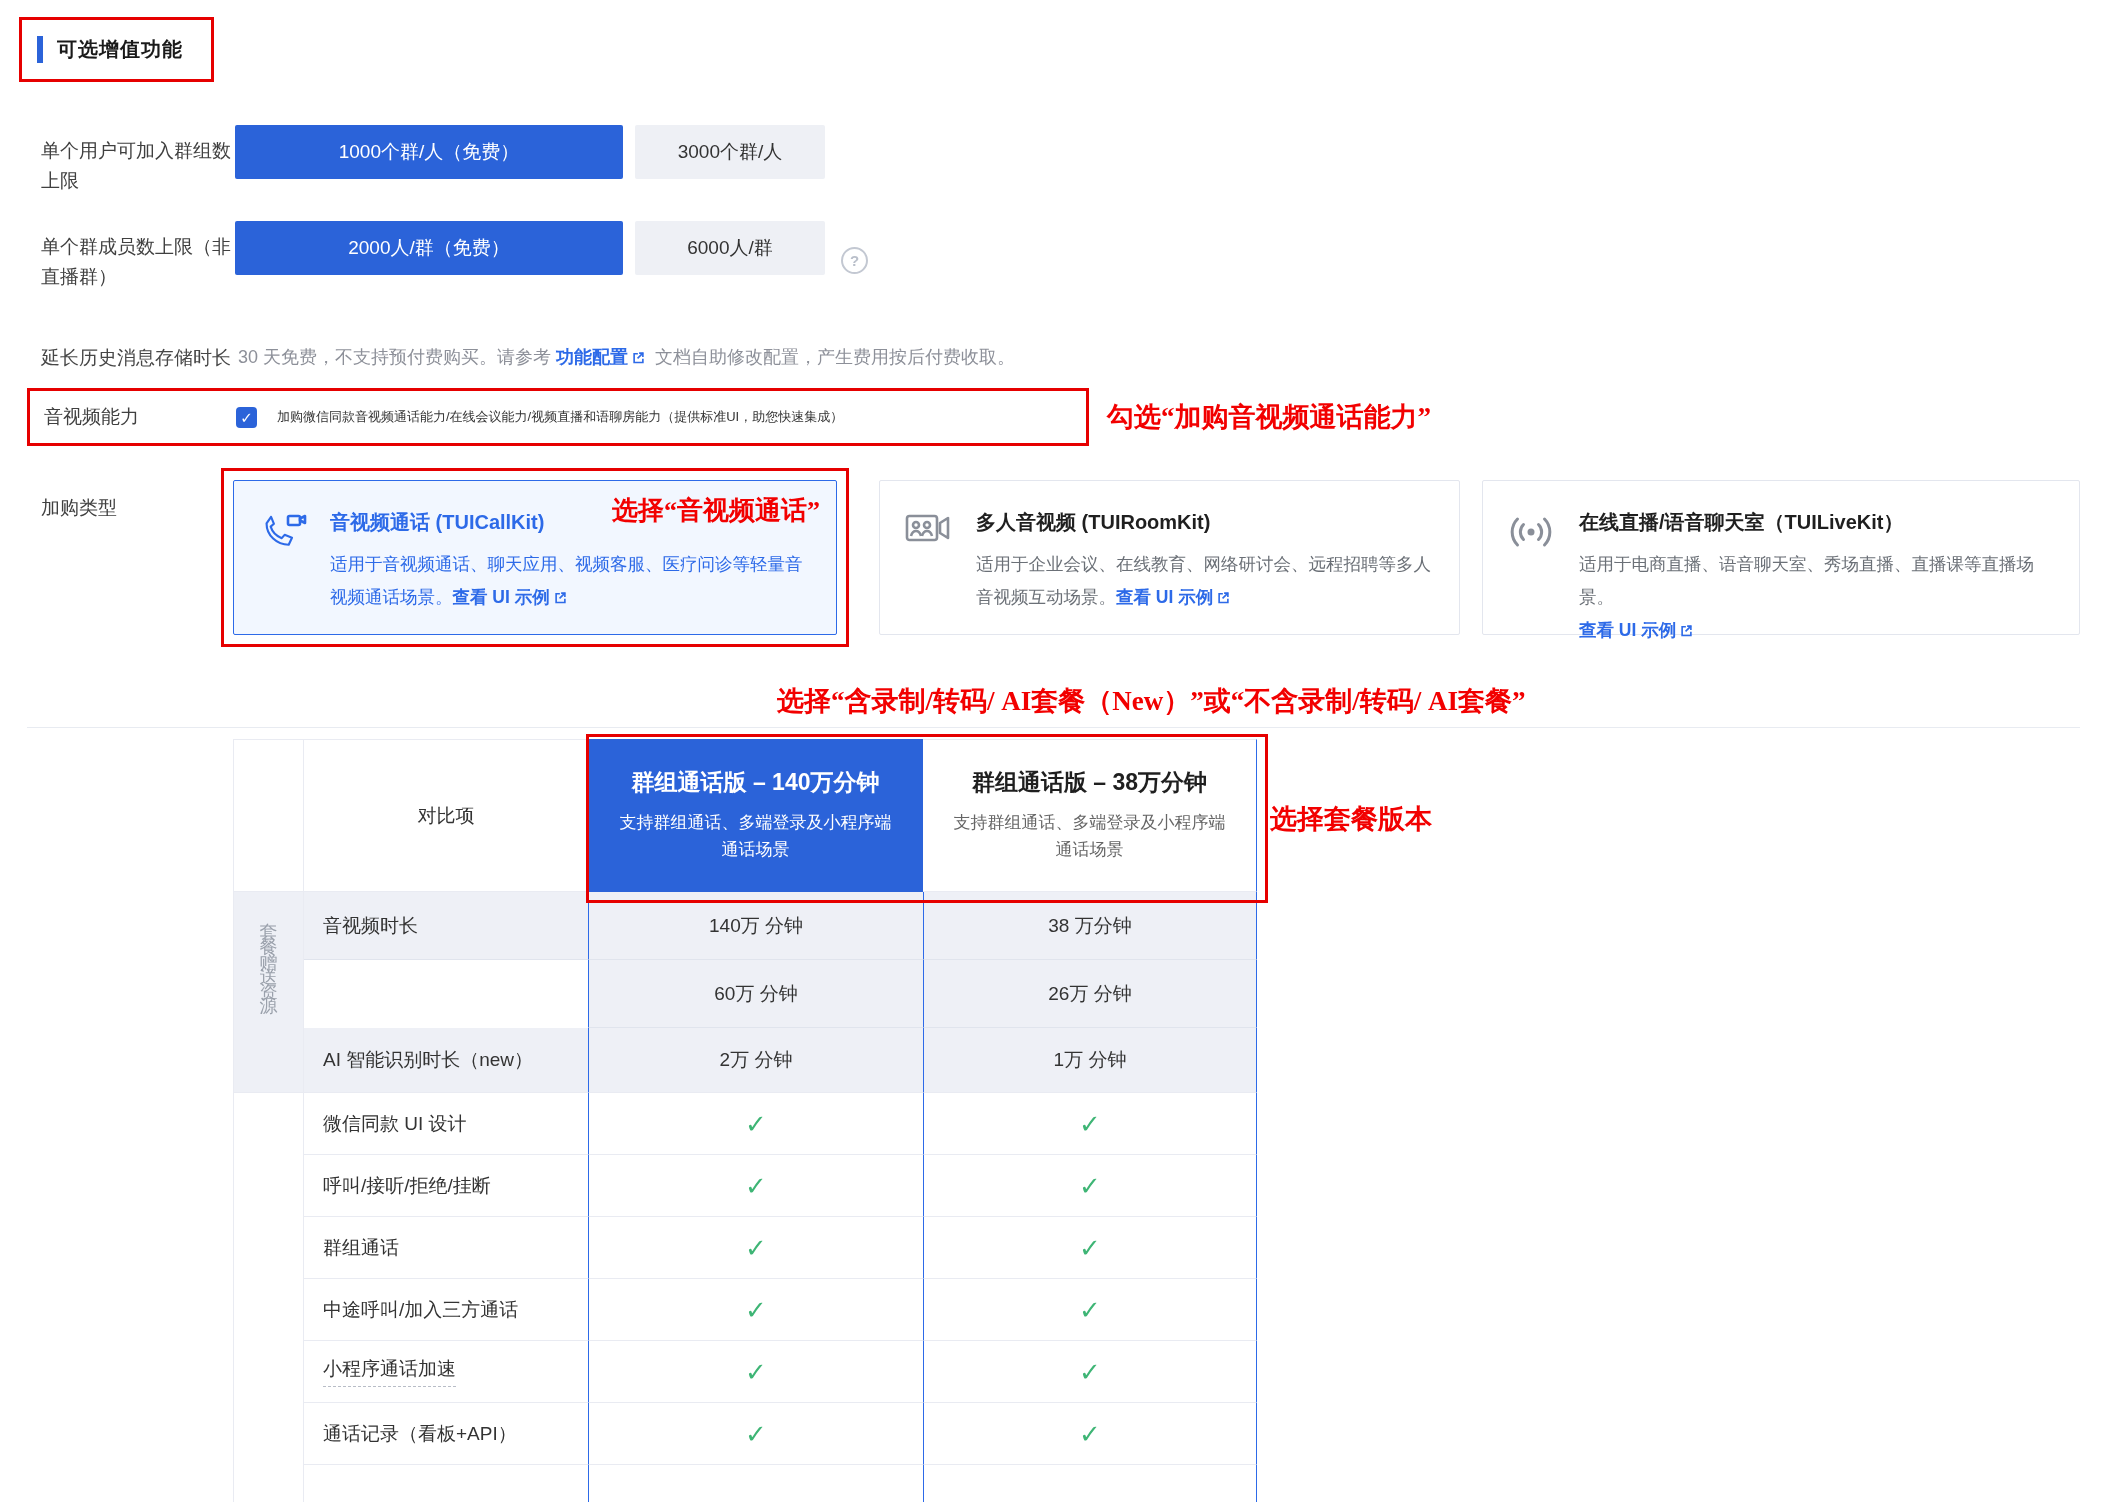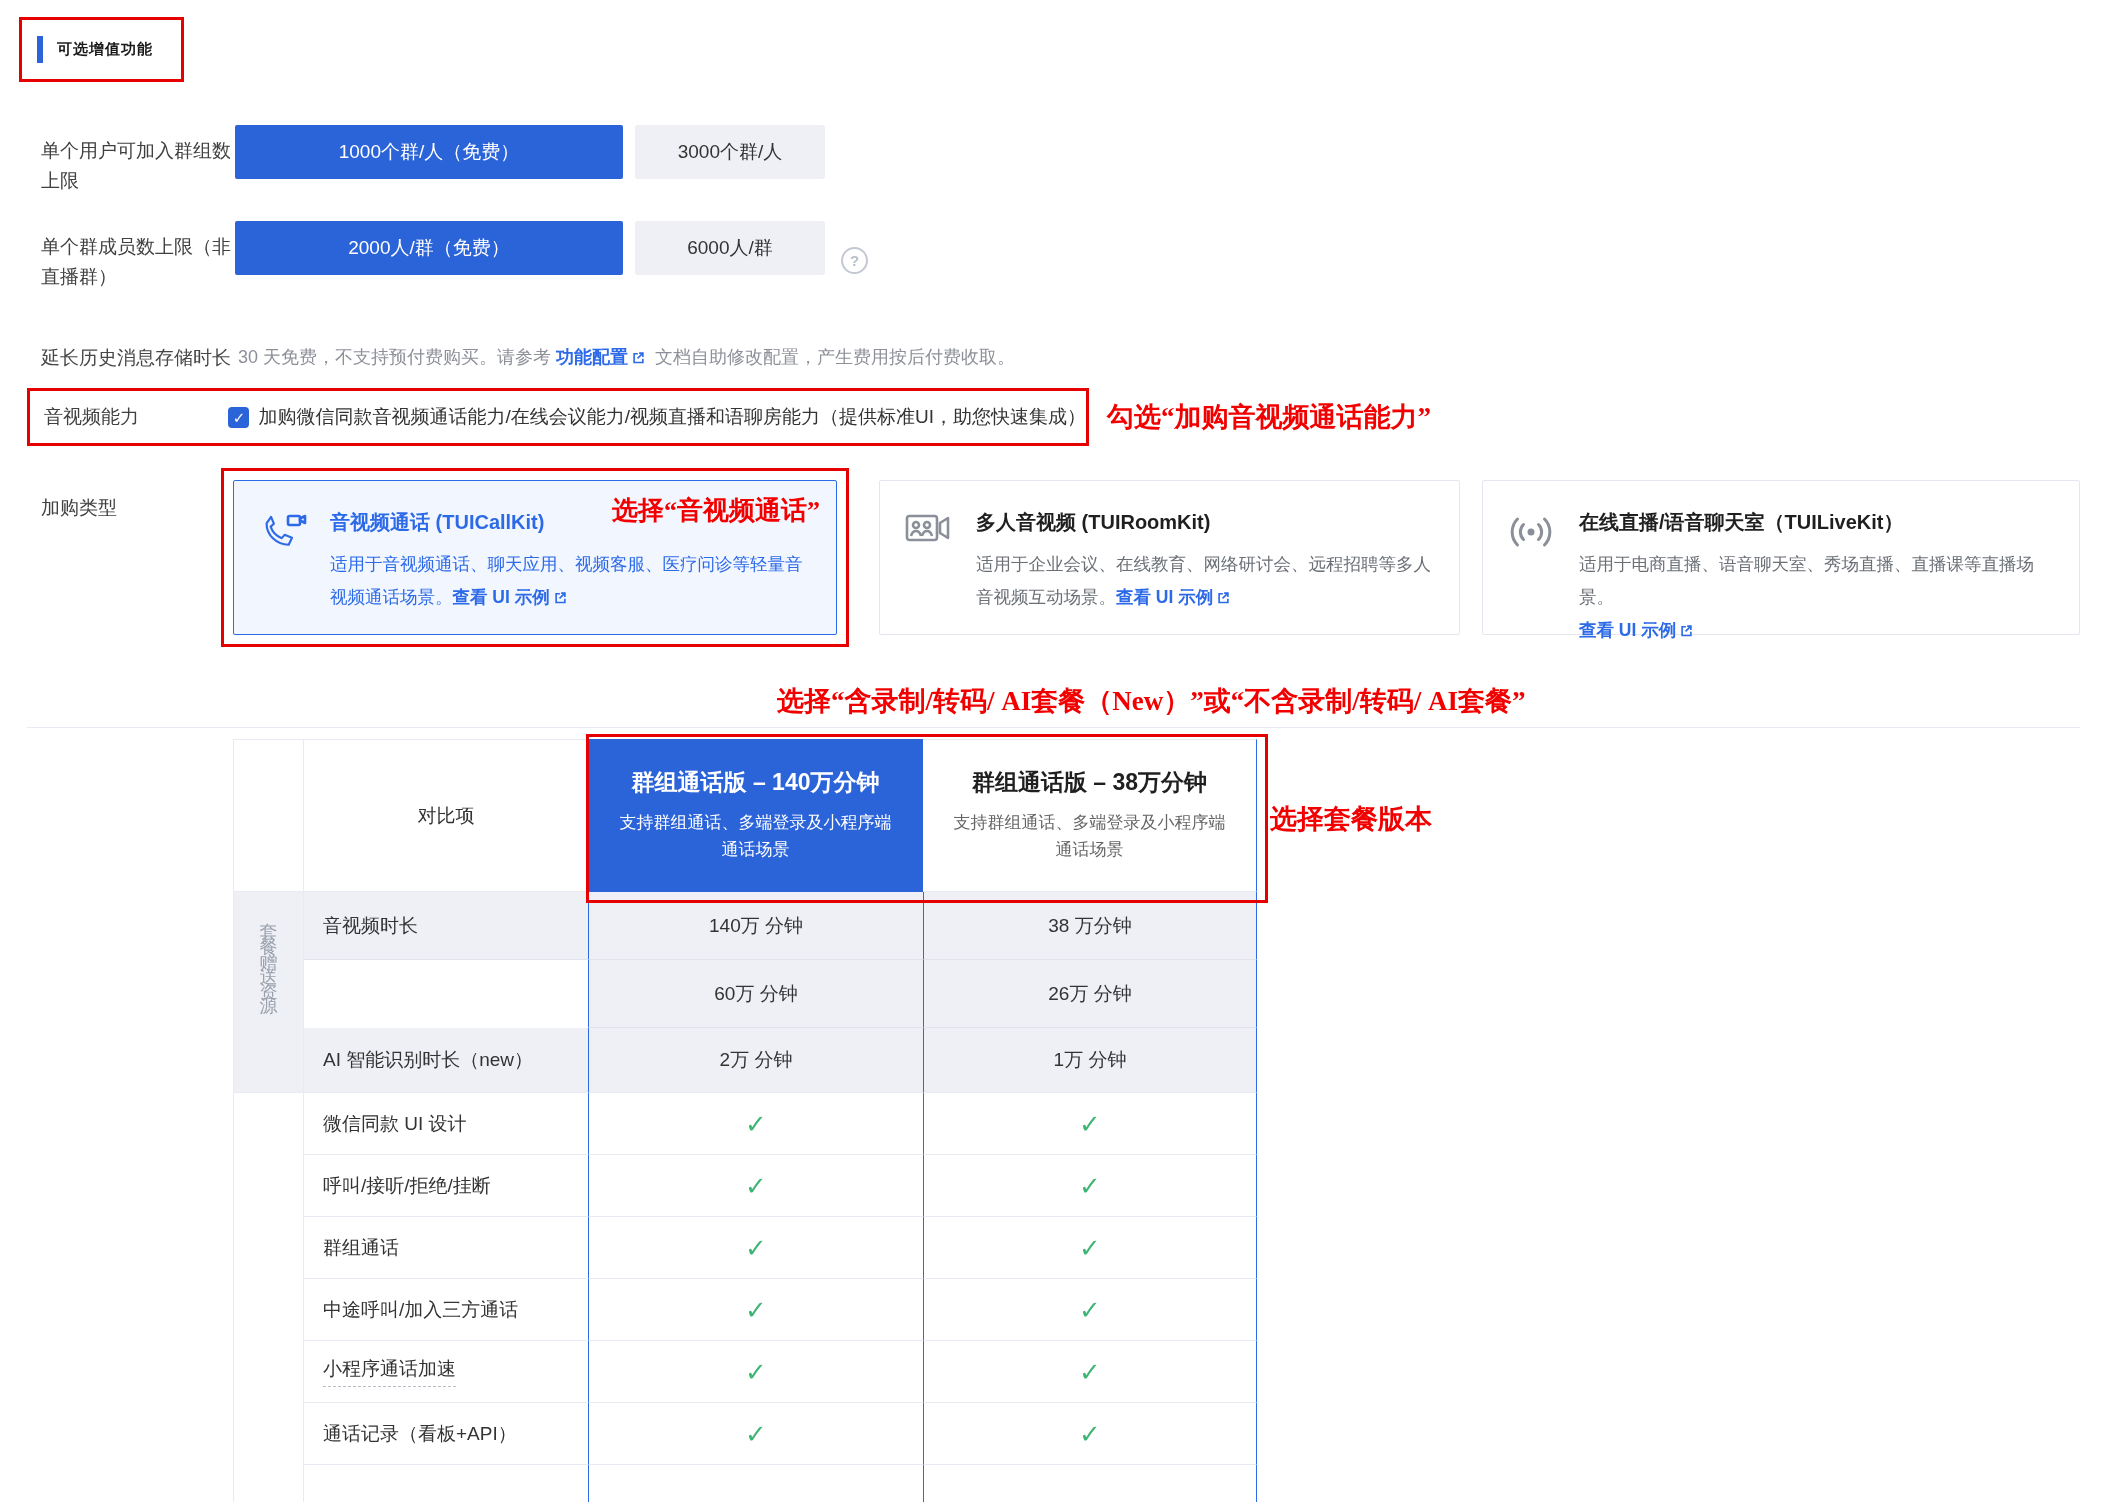--- a/index.html
+++ b/index.html
@@ -3,21 +3,21 @@
 <meta charset="utf-8">
 <style>
   html,body{margin:0;padding:0;background:#fff;}
   .screen{position:relative;width:2126px;height:1502px;background:#fff;overflow:hidden;
           font-family:"Liberation Sans","DejaVu Sans",sans-serif;color:#333;}
 
   
   .title-box{position:absolute;left:19px;top:17px;border:3px solid #e60000;
              display:flex;align-items:center;padding:16px 28px 16px 15px;}
   .title-bar{width:6px;height:27px;background:#2b63d9;margin-right:14px;}
-  .page-title{margin:0;font-size:15px;font-weight:bold;color:#1a1a1a;letter-spacing:1px;}
+  .page-title{margin:0;font-size:20px;font-weight:bold;color:#1a1a1a;letter-spacing:1px;}
 
   
   .opt-row{position:absolute;left:41px;display:flex;align-items:flex-start;}
   .row-label{width:194px;font-size:19px;color:#404040;line-height:30px;padding-top:11px;}
   .btn{height:54px;display:flex;align-items:center;justify-content:center;
        font-size:19px;border-radius:2px;box-sizing:border-box;cursor:pointer;}
   .btn-primary{width:388px;background:#2b63d9;color:#fff;}
   .btn-plain{width:190px;background:#eef0f5;color:#333;margin-left:12px;}
   .help-icon{width:23px;height:23px;border:2px solid #c3c8d2;border-radius:50%;color:#b9bfca;
              font-size:15px;font-weight:bold;display:flex;align-items:center;justify-content:center;
@@ -35,21 +35,21 @@
   .annotation{font-family:"Liberation Serif","DejaVu Serif",serif;font-weight:bold;
               color:#f20000;white-space:nowrap;}
 
   
   .av-row{position:absolute;left:27px;top:388px;display:flex;align-items:center;}
   .av-box{width:1062px;height:58px;display:flex;align-items:center;padding-left:14px;}
   .av-label{width:192px;font-size:19px;color:#404040;}
   .checkbox{width:21px;height:21px;background:#2b63d9;border-radius:4px;flex:none;
             display:flex;align-items:center;justify-content:center;cursor:pointer;}
   .checkbox .check-mark{color:#fff;font-size:15px;font-weight:bold;line-height:1;}
-  .av-text{font-size:19px;color:#333;margin-left:9px;white-space:nowrap;}
+  .av-text{font-size:13px;color:#333;margin-left:20px;white-space:nowrap;}
   .annotation-av{font-size:27px;margin-left:18px;}
 
   
   .type-section{position:absolute;left:0;top:468px;width:2126px;height:180px;}
   .section-label{position:absolute;left:41px;font-size:19px;color:#404040;}
   .type-label{top:27px;}
   .card-red-box{position:absolute;left:221px;top:0;padding:9px;}
   .card{box-sizing:border-box;background:#fff;border:1px solid #e3e6ee;border-radius:2px;
         display:flex;padding:25px 24px 0 24px;cursor:pointer;position:relative;}
   .card1{width:604px;height:155px;border:1px solid #2d6ae8;background:#f2f7ff;}

